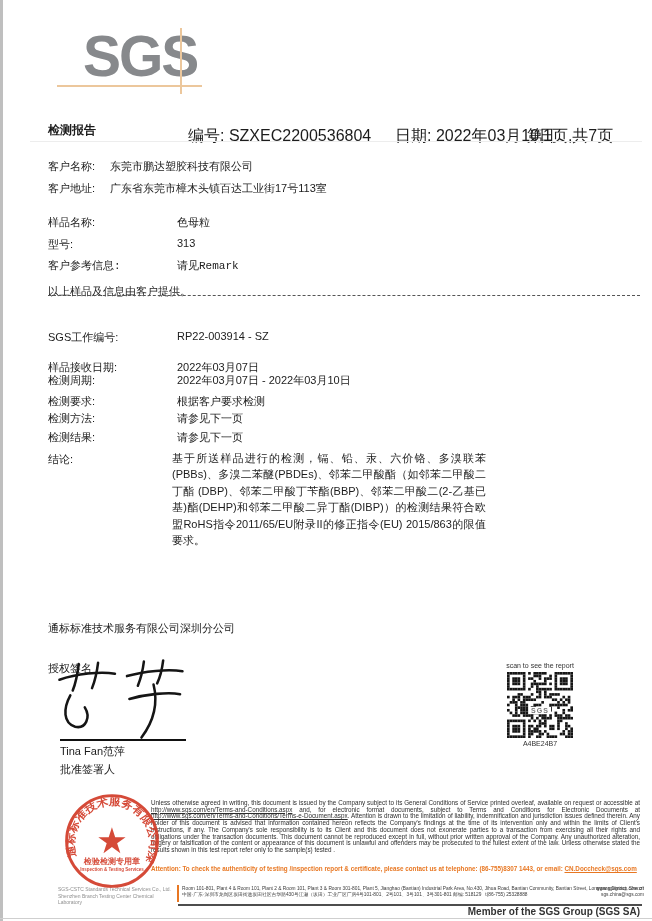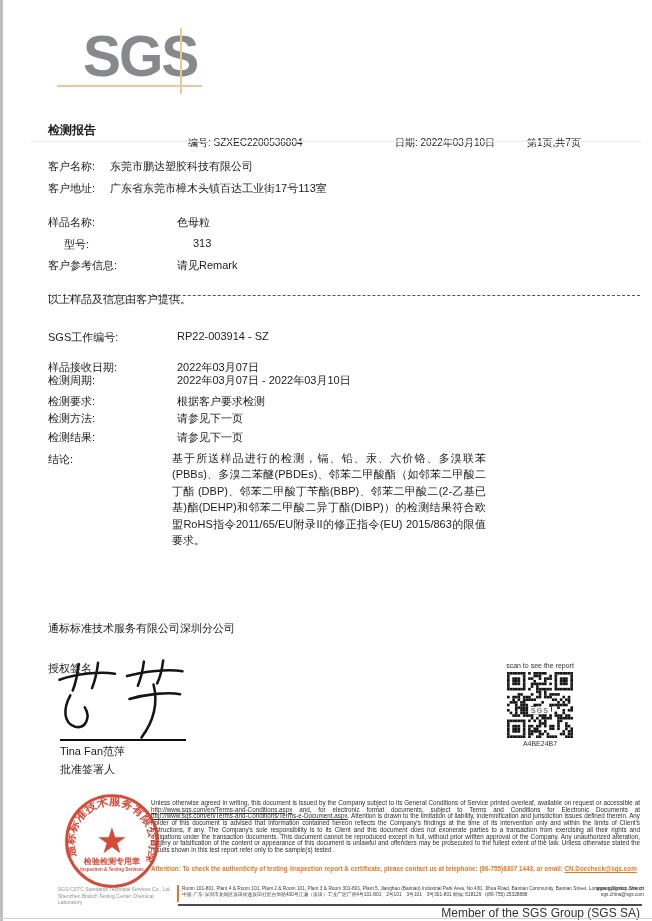--- a/index.html
+++ b/index.html
@@ -9,21 +9,21 @@
   .page-edge-bottom{position:absolute;left:0;top:918px;width:652px;height:1px;background:#cfcfcf;}
 
   
   .logo-text{position:absolute;left:83px;top:28px;font-size:57px;font-weight:bold;
              color:#87898c;letter-spacing:-2px;line-height:1;}
   .logo-hline{position:absolute;left:57px;top:85px;width:145px;height:2px;background:#ecc79c;}
   .logo-vline{position:absolute;left:180px;top:28px;width:2px;height:66px;background:#ecc79c;}
 
   
   .doc-title{position:absolute;left:48px;top:122px;font-size:12px;font-weight:bold;}
-  .meta{position:absolute;top:136px;font-size:10px;}
+  .meta{position:absolute;top:126px;font-size:16px;}
   .title-rule{position:absolute;left:30px;top:141px;width:612px;height:1px;background:#ededed;}
 
   
   .frow{position:absolute;left:48px;right:12px;height:15px;font-size:11px;}
   .frow .lbl{position:absolute;left:0;top:0;white-space:nowrap;}
   .frow .val{position:absolute;top:0;white-space:nowrap;}
   .val-client{left:62px;}
   .val-wide{left:129px;}
   .note-row{position:absolute;left:48px;font-size:11px;}
   .dash-sep{position:absolute;left:48px;top:295px;width:592px;border-top:1px dashed #555;}
@@ -53,21 +53,21 @@
   .legal a{color:#2e2e2e;text-decoration:underline;}
   .attention{position:absolute;left:151px;top:866px;width:489px;font-size:6.3px;line-height:6.6px;
              color:#e87722;font-weight:bold;}
   .attention a{color:#e87722;text-decoration:underline;}
   .foot-company{position:absolute;left:58px;top:886px;width:118px;font-size:5px;line-height:6.5px;color:#8f8f8f;}
   .foot-divider{position:absolute;left:177px;top:885px;width:2px;height:17px;background:#e87722;}
   .foot-address{position:absolute;left:182px;top:886px;width:462px;font-size:4.8px;line-height:6.2px;
                 color:#3a3a3a;white-space:nowrap;overflow:hidden;}
   .foot-address .right-bit{float:right;}
   .member-rule{position:absolute;left:178px;top:904px;width:464px;height:2px;background:#4d4d4d;}
-  .member-text{position:absolute;left:340px;top:906px;width:300px;text-align:right;font-size:12px;color:#333;}
+  .member-text{position:absolute;left:340px;top:906px;width:300px;text-align:right;font-size:10px;color:#333;font-weight:bold;}
 
   
   .stamp{position:absolute;left:64px;top:793px;opacity:.92;}
 </style>
 </head>
 <body>
 
 <div class="page">
   <div class="page-edge-left"></div>
 
@@ -87,29 +87,29 @@
   </div>
   <div class="frow" style="top:181px;">
     <span class="lbl">客户地址:</span>
     <span class="val val-client">广东省东莞市樟木头镇百达工业街17号113室</span>
   </div>
 
   <div class="frow" style="top:215px;">
     <span class="lbl">样品名称:</span>
     <span class="val val-wide">色母粒</span>
   </div>
-  <div class="frow" style="top:237px;margin-left:16px;">
+  <div class="frow" style="top:237px;">
     <span class="lbl">型号:</span>
     <span class="val val-wide">313</span>
   </div>
-  <div class="frow" style="top:258px;">
+  <div class="frow" style="top:258px;font-family:Liberation Mono, monospace;">
     <span class="lbl">客户参考信息:</span>
     <span class="val val-wide">请见Remark</span>
   </div>
-  <div class="note-row" style="top:292px;">以上样品及信息由客户提供。</div>
+  <div class="note-row" style="top:284px;">以上样品及信息由客户提供。</div>
 
   <div class="dash-sep"></div>
 
   <div class="frow" style="top:330px;">
     <span class="lbl">SGS工作编号:</span>
     <span class="val val-wide">RP22-003914 - SZ</span>
   </div>
   <div class="frow" style="top:360px;">
     <span class="lbl">样品接收日期:</span>
     <span class="val val-wide">2022年03月07日</span>

